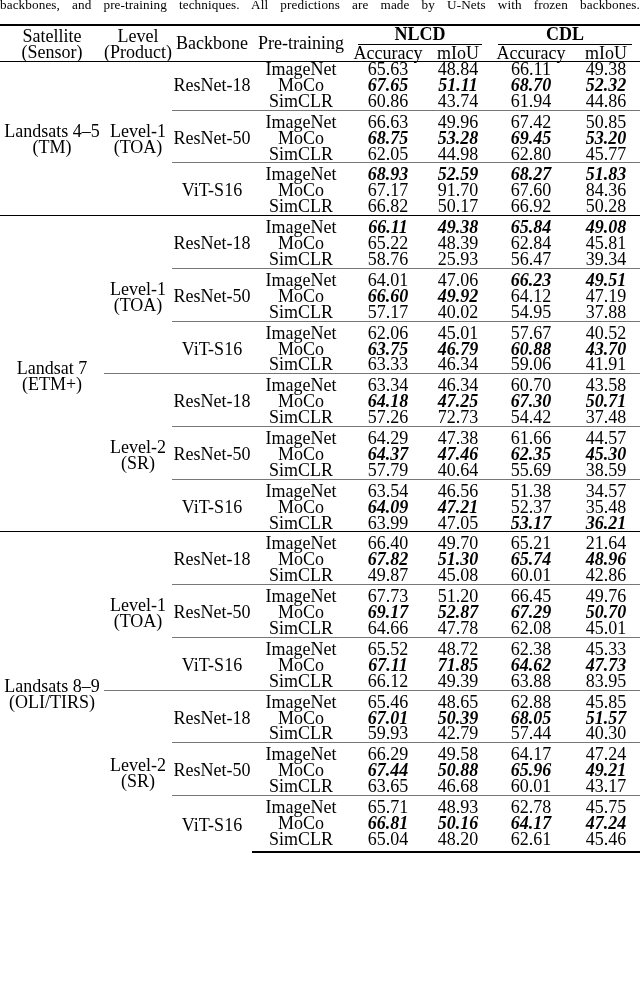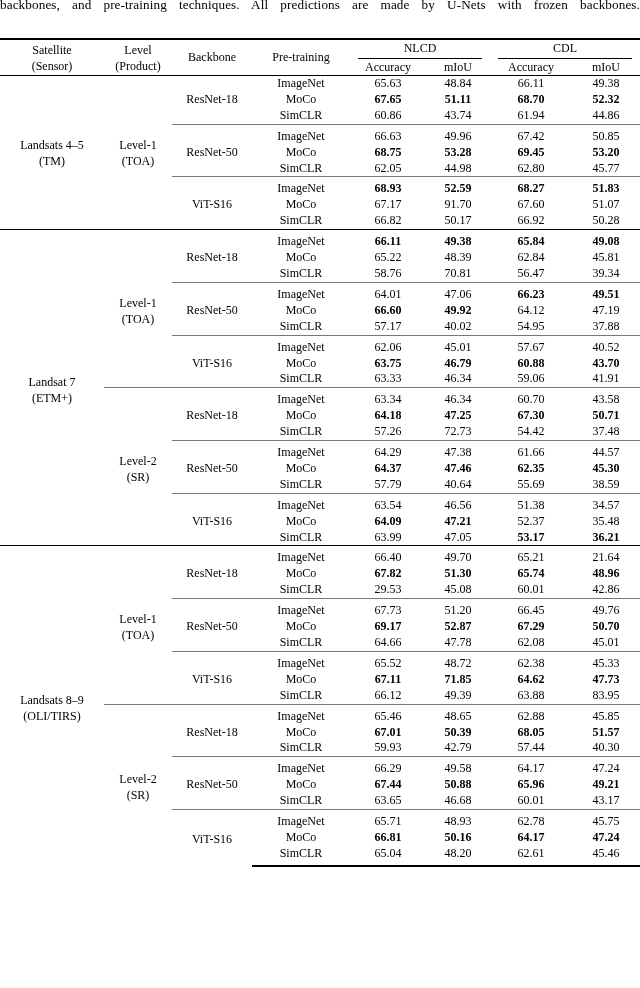--- a/index.html
+++ b/index.html
@@ -20,22 +20,22 @@
     white-space: nowrap;
     text-align: justify;
     text-align-last: justify;
     width: 640px;
     letter-spacing: 0.1px;
   }
   table.results {
     border-collapse: collapse;
     table-layout: fixed;
     width: 640px;
-    margin-top: 25px;
-    font-size: 12px;
+    margin-top: 11px;
+    font-size: 18px;
   }
   col.c-sat { width: 104px; }
   col.c-lvl { width: 68px; }
   col.c-bb  { width: 80px; }
   col.c-pt  { width: 98px; }
   col.c-na  { width: 76px; }
   col.c-nm  { width: 64px; }
   col.c-ca  { width: 82px; }
   col.c-cm  { width: 68px; }
   th, td {
@@ -45,27 +45,28 @@
     font-weight: normal;
     line-height: 15.9px;
   }
   thead th { line-height: 16.5px; }
   thead tr.grp th { border-top: 2.4px solid #000; }
   th.hdr-bb { border-bottom: 1.6px solid #000; }
   .cmid {
     border-bottom: 1.1px solid #000;
     margin: 0 8px;
     padding-bottom: 1px;
+    font-weight: bold;
   }
   tbody td { line-height: 15.9px; }
   tr.rule-backbone > td { border-top: 1px solid #777; padding-top: 4px; }
   tr.rule-level > td    { border-top: 1px solid #777; padding-top: 4px; }
   tr.rule-satellite > td{ border-top: 1.6px solid #000; padding-top: 4px; }
   tbody tr:last-child td { border-bottom: 2.4px solid #000; padding-bottom: 3px; }
-  td.bold { font-weight: bold; }
+  td.bold { font-weight: bold; font-style: italic; }
   .two-line { line-height: 16px; }
 </style>
 </head>
 <body>
 
 <div class="page">
 
   <div class="caption-clip">
     <div class="caption">backbones, and pre-training techniques. All predictions are made by U-Nets with frozen backbones.</div>
   </div>
@@ -174,21 +175,21 @@
           <td class="bold">68.93</td>
           <td class="bold">52.59</td>
           <td class="bold">68.27</td>
           <td class="bold">51.83</td>
         </tr>
         <tr>
           <td>MoCo</td>
           <td>67.17</td>
           <td>91.70</td>
           <td>67.60</td>
-          <td>51.07</td>
+          <td>84.36</td>
         </tr>
         <tr>
           <td>SimCLR</td>
           <td>66.82</td>
           <td>50.17</td>
           <td>66.92</td>
           <td>50.28</td>
         </tr>
         <tr class="rule-satellite">
           <td rowspan="18">
@@ -213,21 +214,21 @@
         <tr>
           <td>MoCo</td>
           <td>65.22</td>
           <td>48.39</td>
           <td>62.84</td>
           <td>45.81</td>
         </tr>
         <tr>
           <td>SimCLR</td>
           <td>58.76</td>
-          <td>70.81</td>
+          <td>25.93</td>
           <td>56.47</td>
           <td>39.34</td>
         </tr>
         <tr class="rule-backbone">
           <td rowspan="3">ResNet-50</td>
           <td>ImageNet</td>
           <td>64.01</td>
           <td>47.06</td>
           <td class="bold">66.23</td>
           <td class="bold">49.51</td>
@@ -362,21 +363,21 @@
         </tr>
         <tr>
           <td>MoCo</td>
           <td class="bold">67.82</td>
           <td class="bold">51.30</td>
           <td class="bold">65.74</td>
           <td class="bold">48.96</td>
         </tr>
         <tr>
           <td>SimCLR</td>
-          <td>29.53</td>
+          <td>49.87</td>
           <td>45.08</td>
           <td>60.01</td>
           <td>42.86</td>
         </tr>
         <tr class="rule-backbone">
           <td rowspan="3">ResNet-50</td>
           <td>ImageNet</td>
           <td>67.73</td>
           <td>51.20</td>
           <td>66.45</td>

